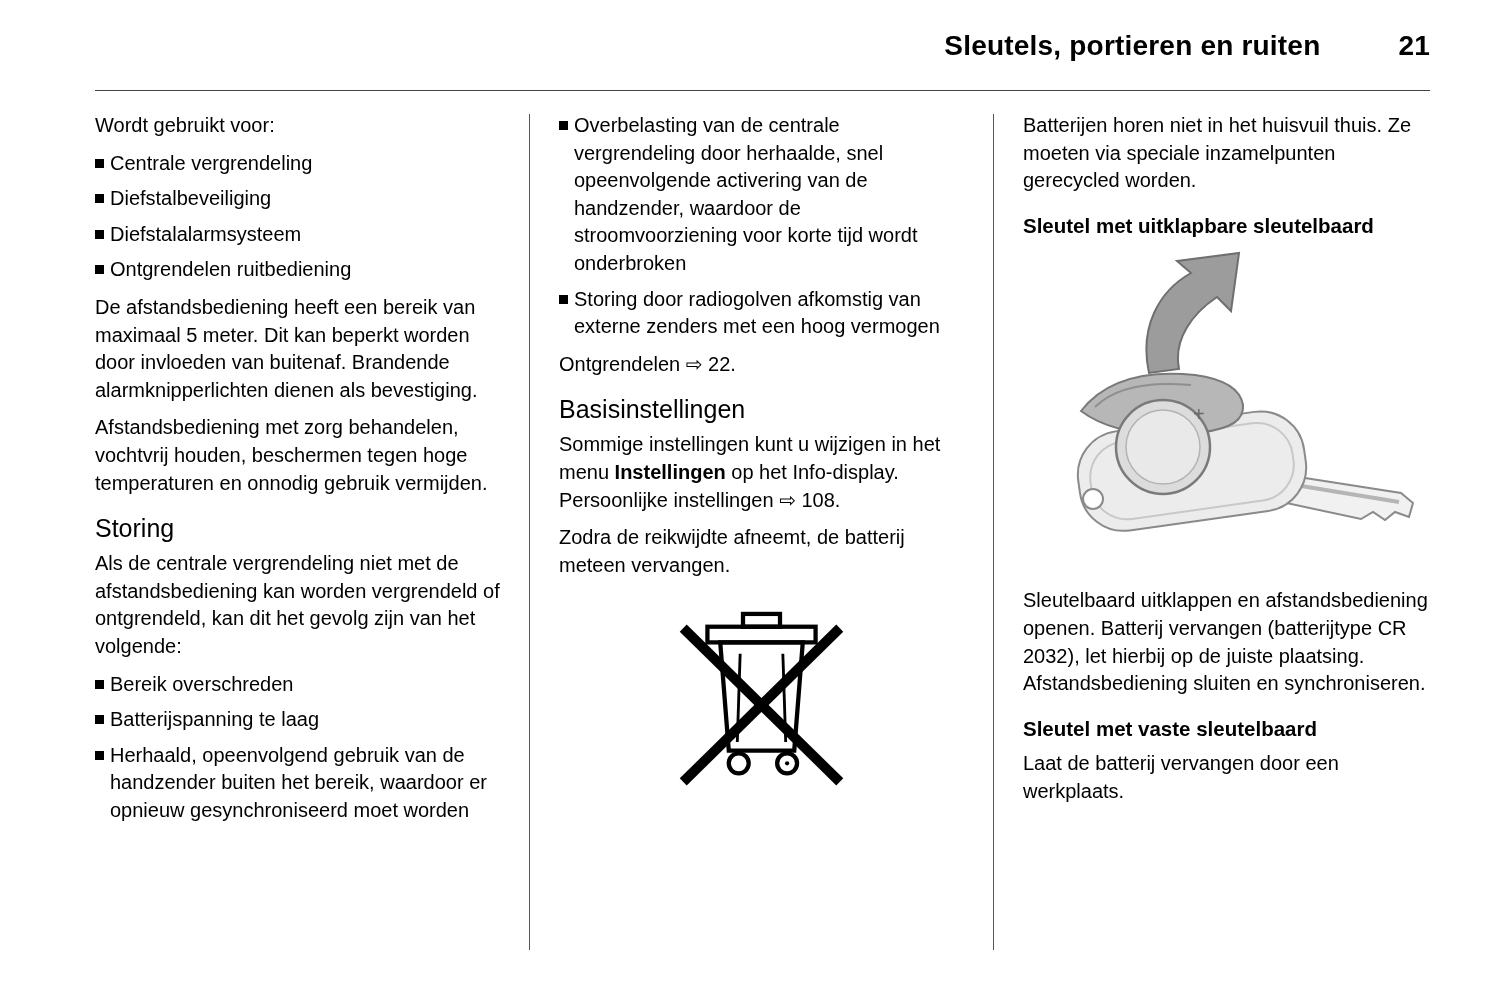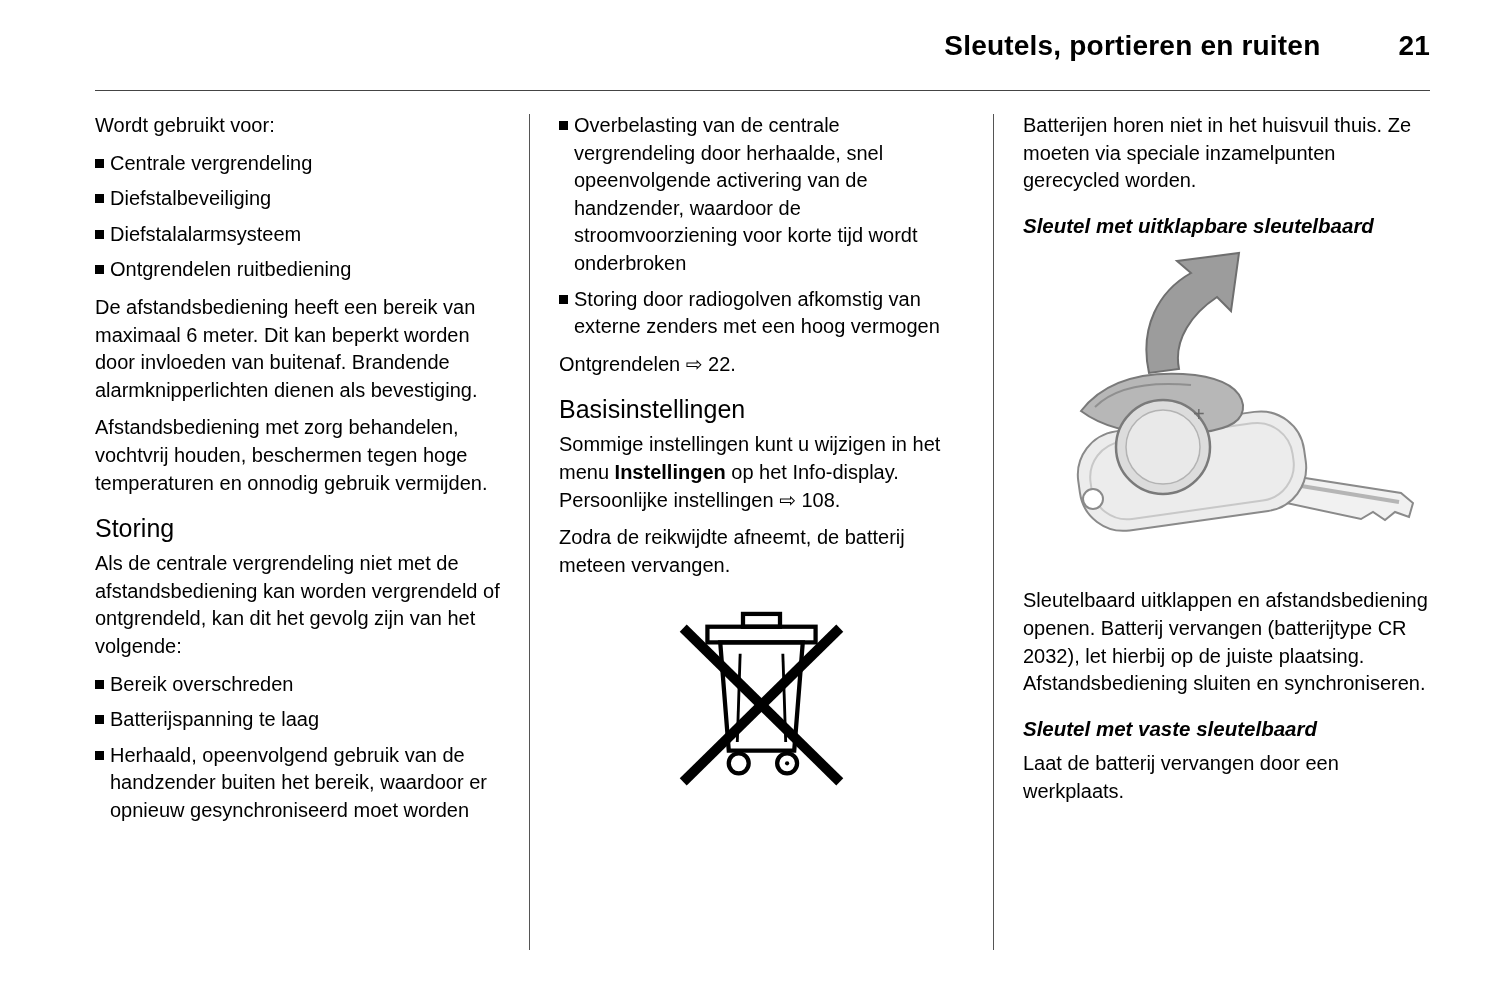--- a/index.html
+++ b/index.html
@@ -71,21 +71,20 @@
     font-size: 25px;
     line-height: 1.2;
     margin: 16px 0 7px 0;
     font-weight: normal;
   }
   h3 {
     font-size: 20.5px;
     line-height: 1.3;
     margin: 18px 0 8px 0;
     font-weight: bold;
-    font-style: italic;
   }
   .bold { font-weight: bold; }
   figure { margin: 0; }
   .weee-figure {
     display: flex;
     justify-content: center;
     margin: 26px 0 0 0;
   }
   .key-figure {
     margin: 10px 0 14px 0;
@@ -120,21 +119,21 @@
         <li>
           <span class="sq"></span>
           <span>Diefstalalarmsysteem</span>
         </li>
         <li>
           <span class="sq"></span>
           <span>Ontgrendelen ruitbediening</span>
         </li>
       </ul>
 
-      <p>De afstandsbediening heeft een bereik van maximaal 6 meter. Dit kan beperkt worden door invloeden van buitenaf. Brandende alarmknipperlichten dienen als bevestiging.</p>
+      <p>De afstandsbediening heeft een bereik van maximaal 5 meter. Dit kan beperkt worden door invloeden van buitenaf. Brandende alarmknipperlichten dienen als bevestiging.</p>
       <p>Afstandsbediening met zorg behandelen, vochtvrij houden, beschermen tegen hoge temperaturen en onnodig gebruik vermijden.</p>
 
       <h2>Storing</h2>
       <p>Als de centrale vergrendeling niet met de afstandsbediening kan worden vergrendeld of ontgrendeld, kan dit het gevolg zijn van het volgende:</p>
 
       <ul class="bullets">
         <li>
           <span class="sq"></span>
           <span>Bereik overschreden</span>
         </li>

